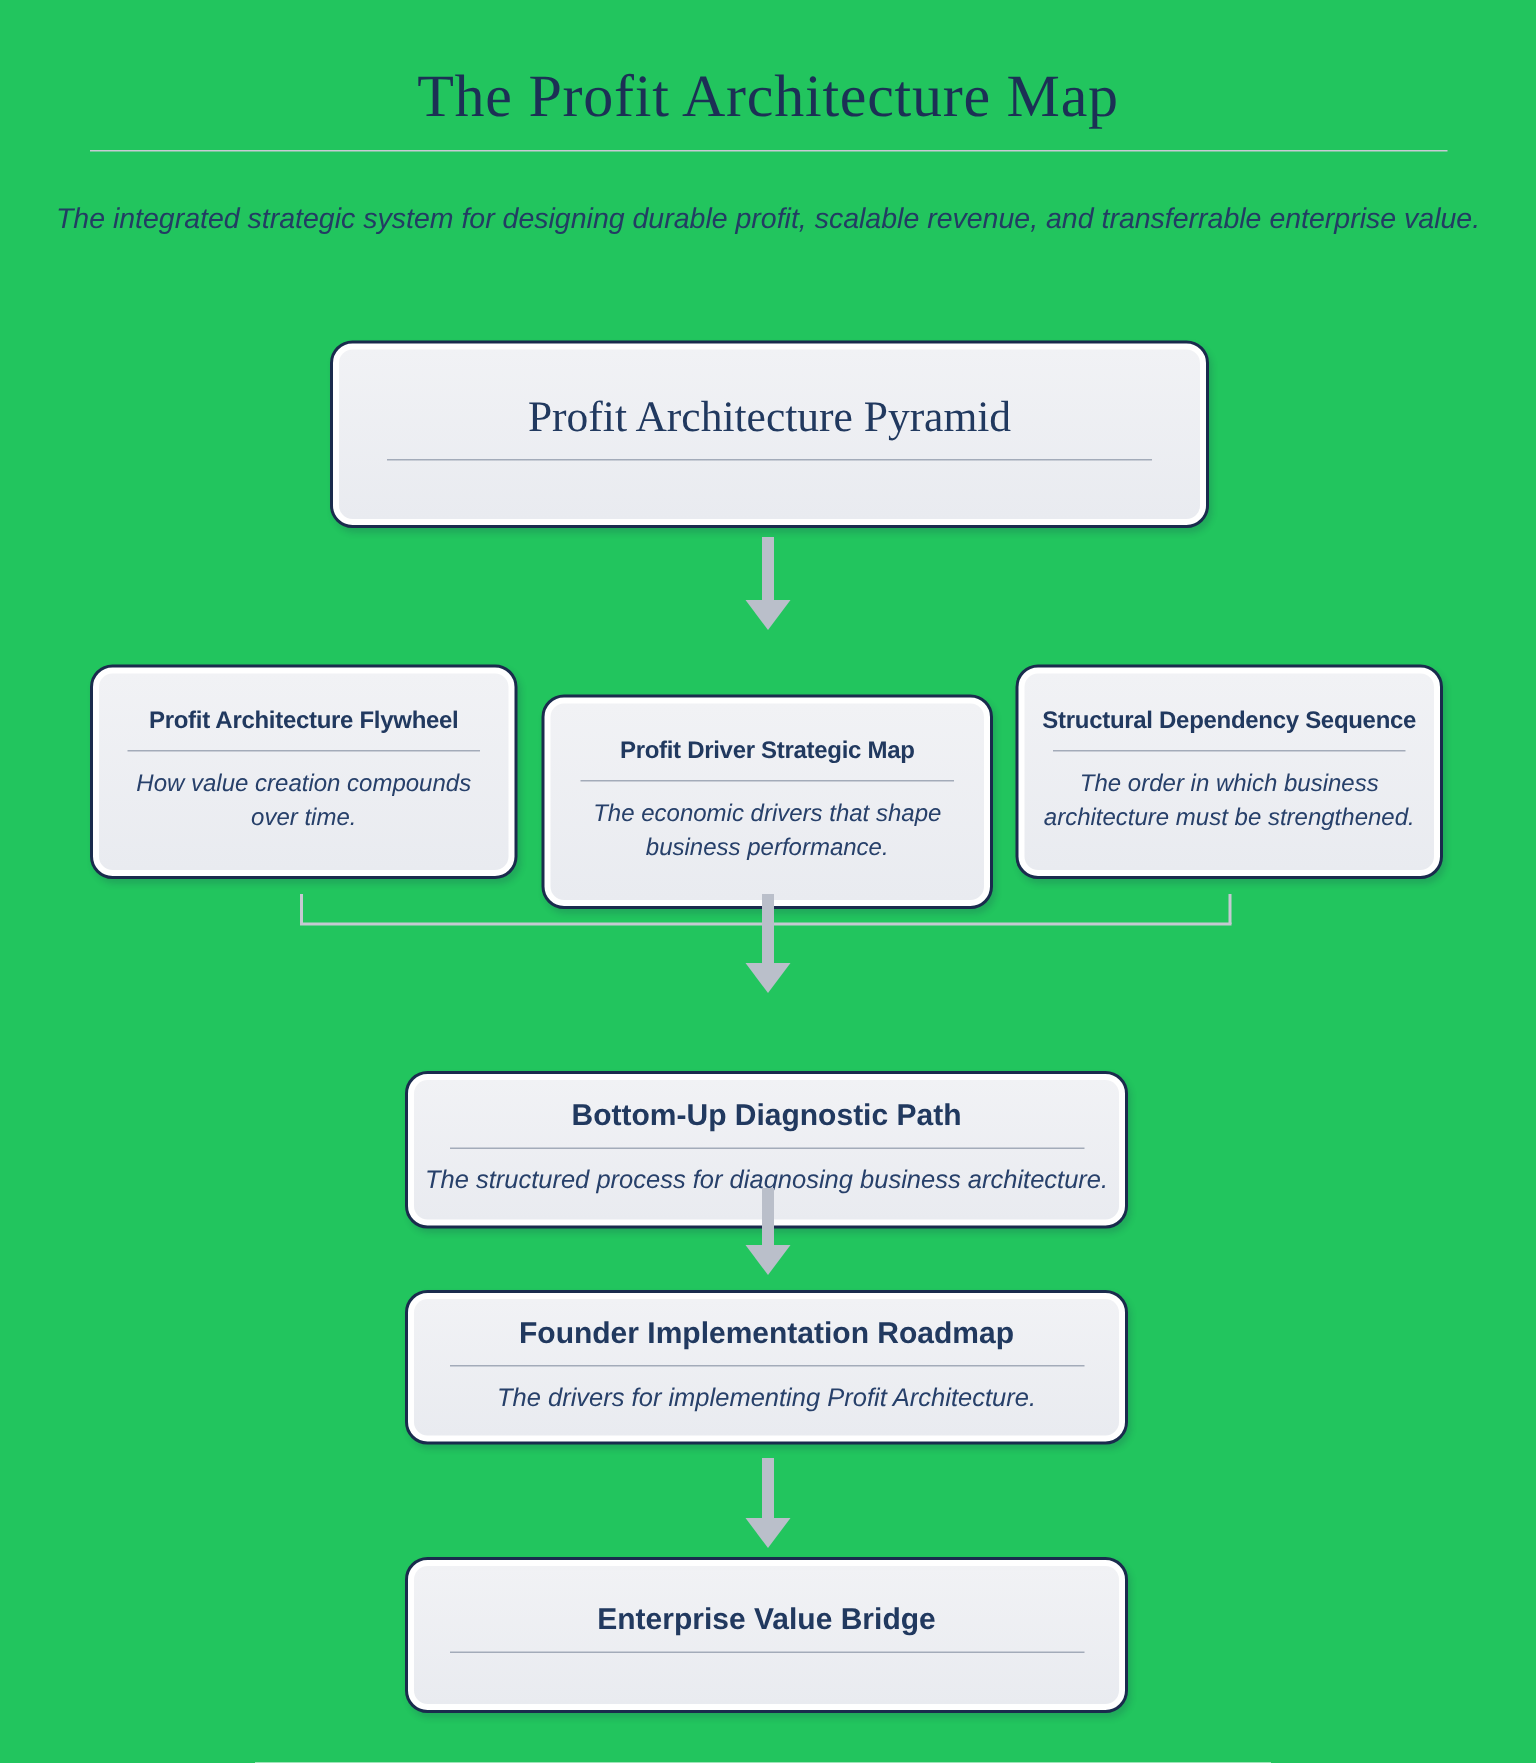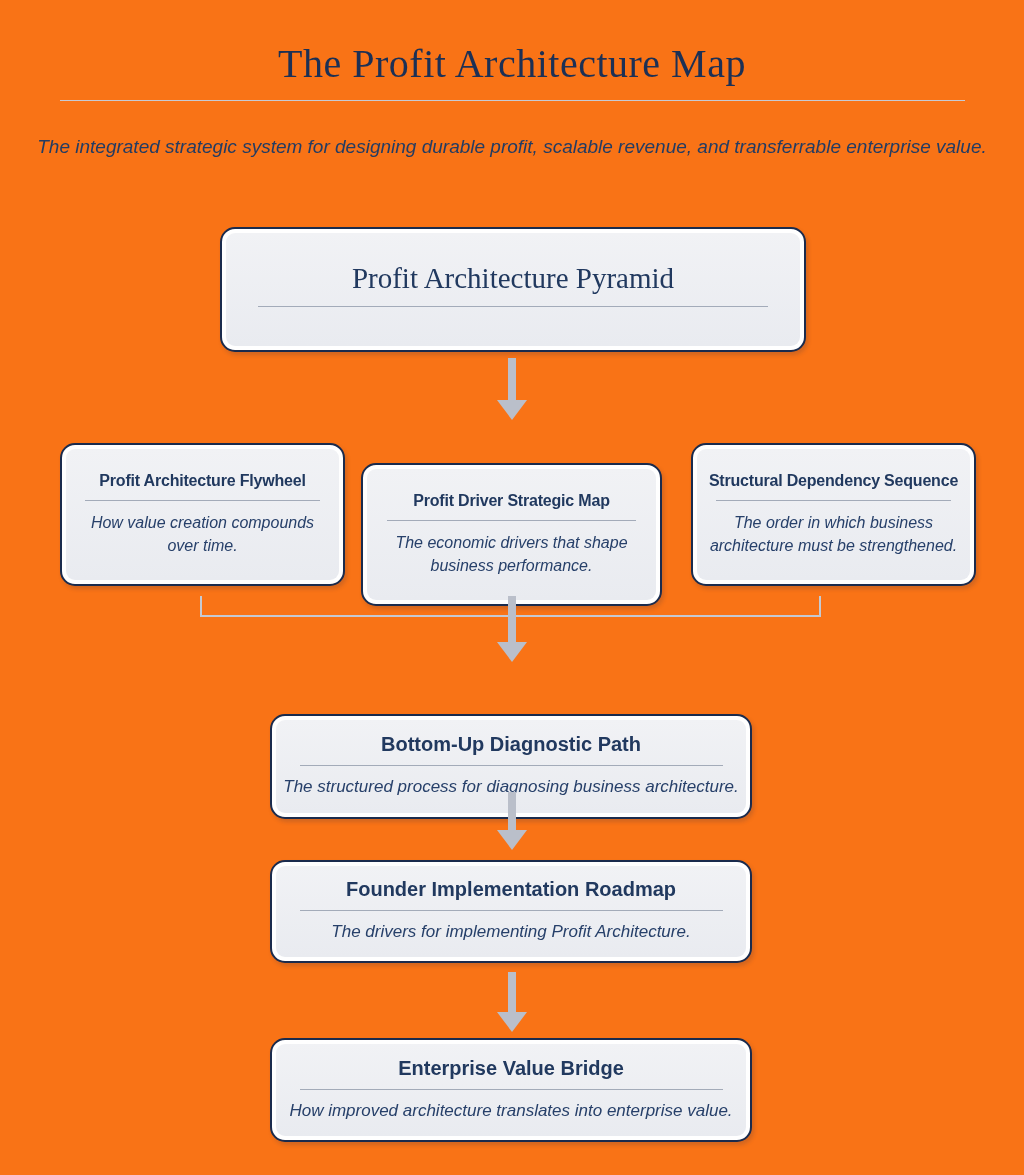--- a/index.html
+++ b/index.html
@@ -1,21 +1,21 @@
 <!DOCTYPE html>
 <html><head>
 <meta charset="utf-8">
 <style>
   * { margin: 0; padding: 0; box-sizing: border-box; }
   html, body { background: #ffffff; }
   .page {
     position: relative;
     width: 1024px;
     height: 1175px;
-    background: #f97316;
+    background: #22c55e;
     font-family: "Liberation Sans", sans-serif;
     overflow: hidden;
   }
   
   .page-title {
     position: absolute;
     top: 40px; left: 0; width: 100%;
     text-align: center;
     font-family: "Liberation Serif", serif;
     font-size: 40px;
@@ -75,21 +75,21 @@
     line-height: 1.45;
   }
   
   .n-pyramid { left: 220px; top: 227px; width: 586px; height: 125px; }
   .n-pyramid .node-title { font-size: 29px; }
   .n-pyramid .node-divider { margin: 11px 0; width: 89%; }
   .n-pyramid .node-desc { font-size: 19px; }
   
   .n-flywheel   { left: 60px;  top: 443px; width: 285px; height: 143px; }
   .n-driver     { left: 361px; top: 443px; width: 301px; height: 143px; margin-top: 20px; }
-  .n-dependency { left: 691px; top: 443px; width: 285px; height: 143px; }
+  .n-dependency { left: 677px; top: 443px; width: 285px; height: 143px; }
   .row-node .node-title { font-size: 16px; letter-spacing: -0.2px; }
   .row-node .node-divider { margin: 10px 0; }
   .row-node .node-desc { font-size: 16px; padding: 0 10px; }
   
   .n-diagnostic { left: 270px; top: 714px;  width: 482px; height: 105px; }
   .n-roadmap    { left: 270px; top: 860px;  width: 482px; height: 103px; }
   .n-bridge     { left: 270px; top: 1038px; width: 482px; height: 104px; }
   .stack-node .node-title { font-size: 20px; }
   .stack-node .node-divider { margin: 9px 0; width: 90%; }
   .stack-node .node-desc { font-size: 17px; }
@@ -181,17 +181,16 @@
 
   <svg class="arrow a4" width="34" height="60" viewBox="0 0 34 60">
     <rect x="13" y="0" width="8" height="42" fill="#babfca"></rect>
     <polygon points="2,40 32,40 17,60" fill="#babfca"></polygon>
   </svg>
 
   <div class="node stack-node n-bridge">
     <div class="node-inner">
       <div class="node-title">Enterprise Value Bridge</div>
       <div class="node-divider"></div>
-      <div class="node-desc">How improved architecture translates into enterprise value.</div>
     </div>
   </div>
 
 </div>
 
 </body></html>

